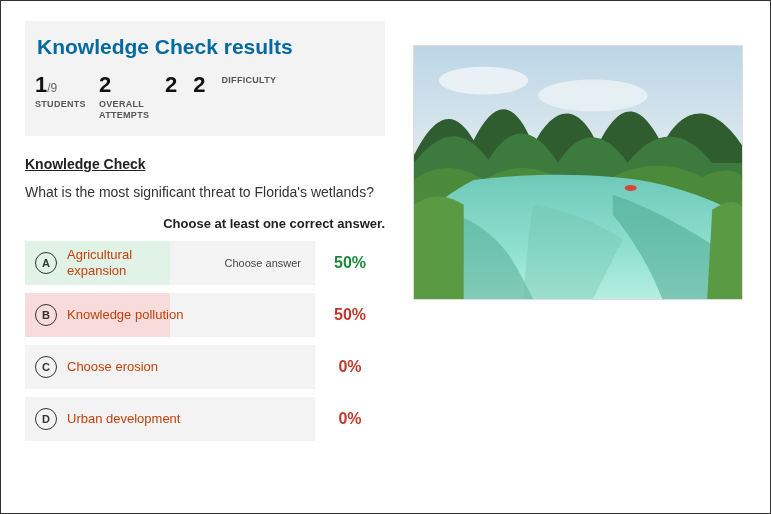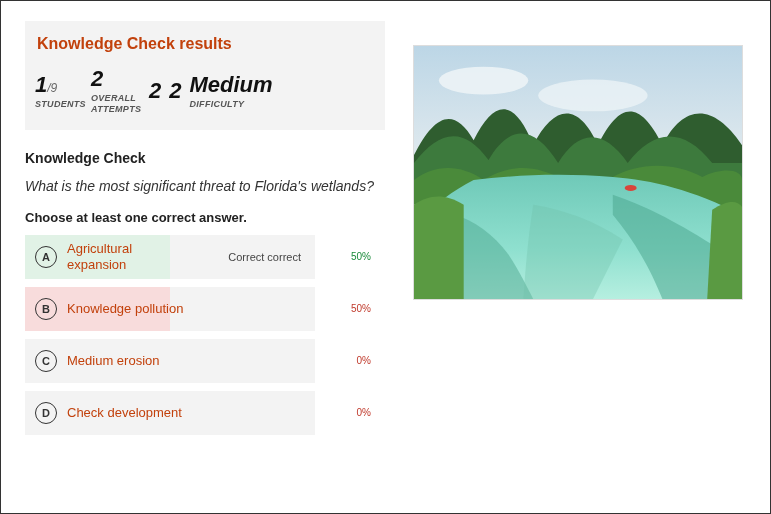--- a/index.html
+++ b/index.html
@@ -24,31 +24,30 @@
   .right {
     flex: 1;
     padding-top: 24px;
   }
   .results-box {
     background: #f3f3f3;
     padding: 14px 10px 14px 10px;
     margin-bottom: 20px;
   }
   .results-title {
-    font-size: 16px;
-    font-weight: 700;
-    color: #c2410c;
+    font-size: 21px;
+    font-weight: 700;
+    color: #0369a1;
     margin-bottom: 14px;
     margin-left: 2px;
   }
   .stats-row {
     display: flex;
-    gap: 8px;
-    align-items: center;
-    font-style: italic;
+    gap: 16px;
+    align-items: flex-start;
   }
   .stat {
     display: flex;
     flex-direction: column;
   }
   .stat-val {
     font-size: 22px;
     font-weight: 700;
     color: #111;
     line-height: 1.1;
@@ -66,33 +65,34 @@
     letter-spacing: 0.3px;
     margin-top: 2px;
     line-height: 1.25;
     text-transform: uppercase;
   }
   .section-title {
     font-size: 14px;
     font-weight: 700;
     color: #222;
     margin-bottom: 10px;
+    text-decoration: underline;
   }
   .question {
     font-size: 14px;
     color: #333;
     line-height: 1.45;
     margin-bottom: 14px;
-    font-style: italic;
   }
   .instruct {
     font-size: 13px;
     font-weight: 700;
     color: #222;
     margin-bottom: 10px;
+    text-align: right;
   }
   .answers {
     display: flex;
     flex-direction: column;
     gap: 8px;
   }
   .answer-row {
     display: flex;
     align-items: center;
     gap: 14px;
@@ -140,24 +140,24 @@
     line-height: 1.25;
     flex: 1;
   }
   .correct-tag {
     font-size: 11px;
     color: #444;
     margin-left: auto;
     padding-right: 4px;
   }
   .pct {
-    font-size: 10px;
-    font-weight: 400;
+    font-size: 16px;
+    font-weight: 700;
     width: 42px;
-    text-align: right;
+    text-align: center;
   }
   .pct-green { color: #1a8a3a; }
   .pct-red   { color: #c0392b; }
   .image-box {
     width: 330px;
     height: 255px;
     border: 1px solid #ddd;
     overflow: hidden;
     position: relative;
   }
@@ -187,71 +187,70 @@
 
         <div class="stat">
           <div class="stat-val">2</div>
         </div>
 
         <div class="stat">
           <div class="stat-val">2</div>
         </div>
 
         <div class="stat">
-          <div class="stat-val" style="font-size:22px">Medium</div>
           <div class="stat-label">DIFFICULTY</div>
         </div>
 
       </div>
     </div>
 
     <div class="section-title">Knowledge Check</div>
     <div class="question">What is the most significant threat to Florida's wetlands?</div>
     <div class="instruct">Choose at least one correct answer.</div>
 
     <div class="answers">
 
       <div class="answer-row">
         <div class="answer-bar">
           <div class="answer-fill fill-green" style="width:50%"></div>
           <div class="answer-content">
             <div class="letter-circle">A</div>
             <div class="answer-text" style="max-width:90px">Agricultural expansion</div>
-            <div class="correct-tag">Correct correct</div>
+            <div class="correct-tag">Choose answer</div>
           </div>
         </div>
         <div class="pct pct-green">50%</div>
       </div>
 
       <div class="answer-row">
         <div class="answer-bar">
           <div class="answer-fill fill-red" style="width:50%"></div>
           <div class="answer-content">
             <div class="letter-circle">B</div>
             <div class="answer-text">Knowledge pollution</div>
           </div>
         </div>
         <div class="pct pct-red">50%</div>
       </div>
 
       <div class="answer-row">
         <div class="answer-bar">
           <div class="answer-content">
             <div class="letter-circle">C</div>
-            <div class="answer-text">Medium erosion</div>
+            <div class="answer-text">Choose erosion</div>
           </div>
         </div>
         <div class="pct pct-red">0%</div>
       </div>
 
       <div class="answer-row">
         <div class="answer-bar">
           <div class="answer-content">
             <div class="letter-circle">D</div>
-            <div class="answer-text">Check development</div>
+            <div class="answer-text">Urban development</div>
           </div>
         </div>
         <div class="pct pct-red">0%</div>
       </div>
 
     </div>
   </div>
 
   <div class="right">
     <div class="image-box" aria-label="wetland-river-photo">

